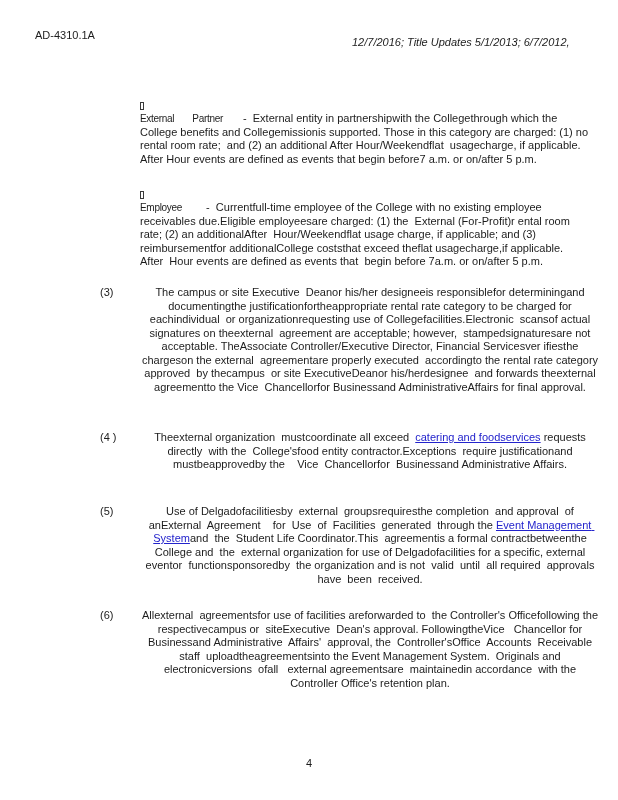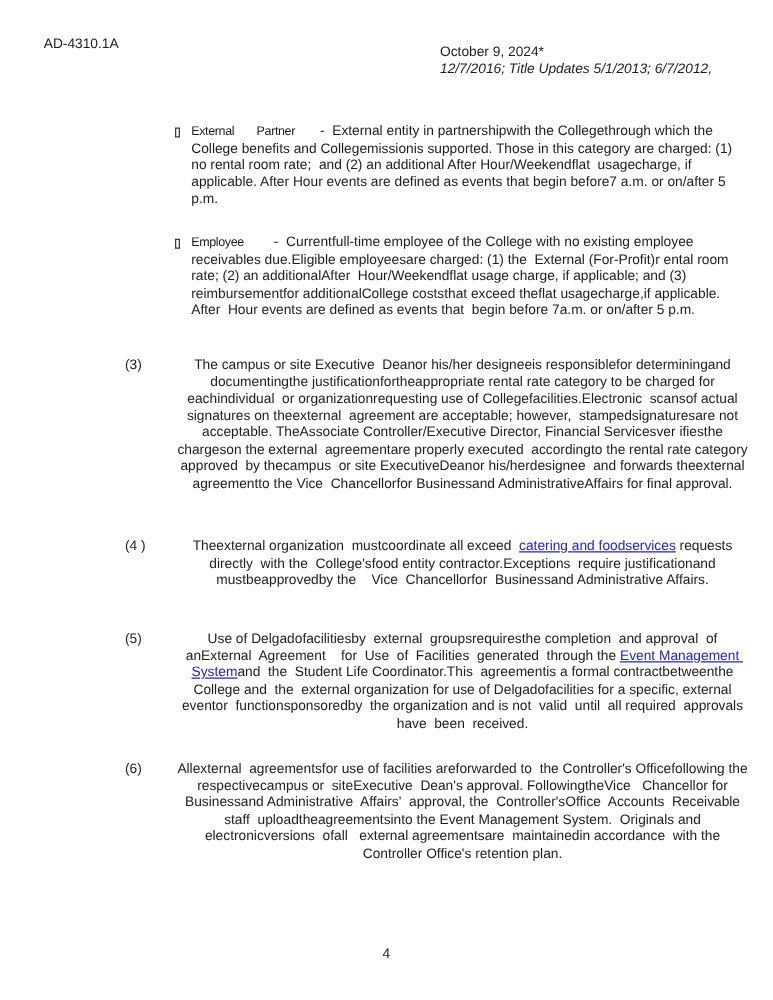--- a/index.html
+++ b/index.html
@@ -4,21 +4,21 @@
 <style>
   html,body { margin:0; padding:0; background:#ffffff; }
   .page {
     position:relative; width:618px; height:800px; background:#ffffff;
     font-family:"Liberation Sans", sans-serif; font-size:11px; line-height:13.5px;
     color:#1c1c1c; overflow:hidden;
   }
   .hdr-left { position:absolute; left:35px; top:29px; }
   .hdr-right { position:absolute; left:352px; top:36px; width:250px; line-height:13px; }
   .hdr-right .it { font-style:italic; }
-  .bullet { position:absolute; left:140px; width:448px; display:flex; }
+  .bullet { position:absolute; left:140px; width:448px; display:flex;flex-direction:column; }
   .bullet-box {
     flex:0 0 13px; position:relative; top:3px;
     width:13px; height:8px;
   }
   .bullet-box::before {
     content:""; display:block; width:4px; height:8px;
     border:1px solid #3a3a3a; box-sizing:border-box;
   }
   .btext { flex:1; white-space:pre-wrap; }
   .item { position:absolute; left:100px; width:500px; display:flex; }
@@ -31,21 +31,20 @@
   .pagenum { position:absolute; left:0; top:757px; width:100%; text-align:center; }
 </style>
 </head>
 <body>
 
 <div class="page">
 
   <div class="hdr-left">AD-4310.1A</div>
 
   <div class="hdr-right">
-    <div>October 9, 2024*</div>
     <div class="it">12/7/2016;  Title Updates  5/1/2013;  6/7/2012,</div>
   </div>
 
   <div class="bullet" style="top:99px">
     <span class="bullet-box"></span>
     <div class="btext"><span class="seg-label">External</span><span class="seg-gap" style="width: 18px;"></span><span class="seg-label">Partner</span><span class="seg-gap" style="width: 20px;"></span><span class="seg-t">-  External entity in partnershipwith the Collegethrough which the  College benefits and Collegemissionis supported. Those in this category are charged: (1) no rental room rate;  and (2) an additional After Hour/Weekendflat  usagecharge, if applicable. After Hour events are defined as events that begin before7 a.m. or on/after 5 p.m.</span></div>
   </div>
 
   <div class="bullet" style="top:188px">
     <span class="bullet-box"></span>

